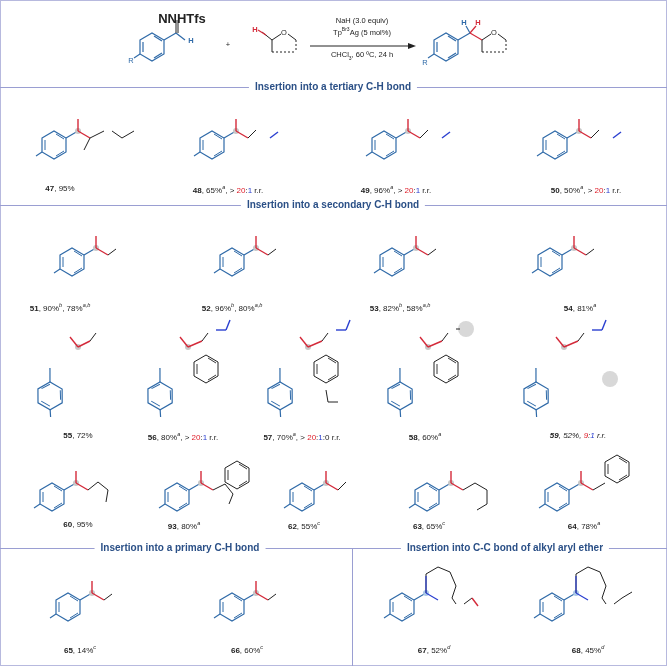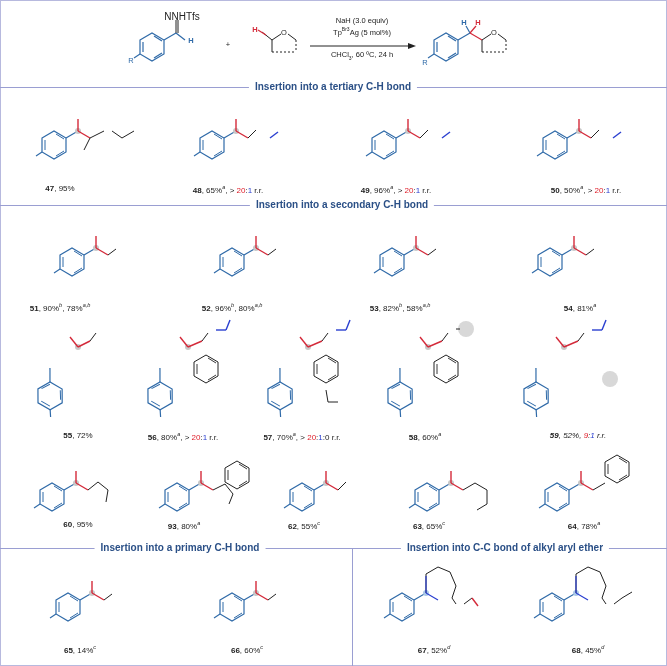--- a/index.html
+++ b/index.html
@@ -59,39 +59,39 @@
   <line x1="470" y1="33" x2="476" y2="26" stroke="#d42a3a" stroke-width="1.2"></line>
   <line x1="470" y1="33" x2="482" y2="40" stroke="#d42a3a" stroke-width="1.2"></line>
   <g stroke="#222" stroke-width="1" fill="none">
     <line x1="482" y1="40" x2="482" y2="52"></line>
     <line x1="482" y1="40" x2="491" y2="34"></line>
     <line x1="498" y1="34" x2="506" y2="40"></line>
     <line x1="506" y1="40" x2="506" y2="52" stroke-dasharray="2,2"></line>
     <line x1="482" y1="52" x2="506" y2="52" stroke-dasharray="2,2"></line>
   </g>
 </svg>
-<div class="cond" style="left:182px;top:11px;font-weight:normal;font-size:10px;">NNHTfs</div>
+<div class="cond" style="left:182px;top:11px;font-weight:bold;font-size:13px;">NNHTfs</div>
 <div class="cond" style="left:191px;top:36px;color:#2f6aa8;font-weight:bold;">H</div>
 <div class="cond" style="left:228px;top:40px;">+</div>
 <div class="cond" style="left:255px;top:25px;color:#d42a3a;font-weight:bold;">H</div>
 <div class="cond" style="left:284px;top:28px;">O</div>
 <div class="cond" style="left:362px;top:16px;">NaH (3.0 equiv)</div>
 <div class="cond" style="left:362px;top:26px;"><span>Tp</span><sup>Br3</sup><span>Ag (5 mol%)</span></div>
 <div class="cond" style="left:362px;top:50px;"><span>CHCl</span><sub>3</sub><span>, 60 ºC, 24 h</span></div>
 <div class="cond" style="left:425px;top:58px;color:#2f6aa8;">R</div>
 <div class="cond" style="left:464px;top:18px;color:#2f6aa8;font-weight:bold;">H</div>
 <div class="cond" style="left:478px;top:18px;color:#d42a3a;font-weight:bold;">H</div>
 <div class="cond" style="left:494px;top:28px;">O</div>
 <div class="cond" style="left:131px;top:56px;color:#2f6aa8;">R</div>
 
 <div class="hline" style="left:0;top:87px;width:667px;"></div>
 <div class="sec-title" style="left:333px;top:81px;">Insertion into a tertiary C-H bond</div>
 
 <div class="hline" style="left:0;top:205px;width:667px;"></div>
-<div class="sec-title" style="left:333px;top:199px;margin-left:9px;">Insertion into a secondary C-H bond</div>
+<div class="sec-title" style="left:333px;top:199px;">Insertion into a secondary C-H bond</div>
 
 <div class="hline" style="left:0;top:548px;width:667px;"></div>
 <div class="sec-title" style="left:180px;top:542px;">Insertion into a primary C-H bond</div>
 <div class="sec-title" style="left:505px;top:542px;">Insertion into C-C bond of alkyl aryl ether</div>
 <div class="vline" style="left:352px;top:548px;height:118px;"></div>
 
 <svg width="667" height="666">
   <defs>
     <g id="aryl">
       <polygon points="0,0 12,-7 24,0 24,14 12,21 0,14" fill="none" stroke="#2f6aa8" stroke-width="1.2"></polygon>

